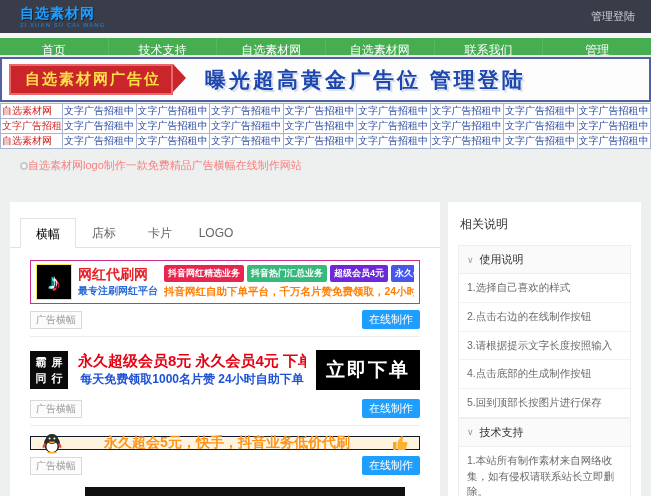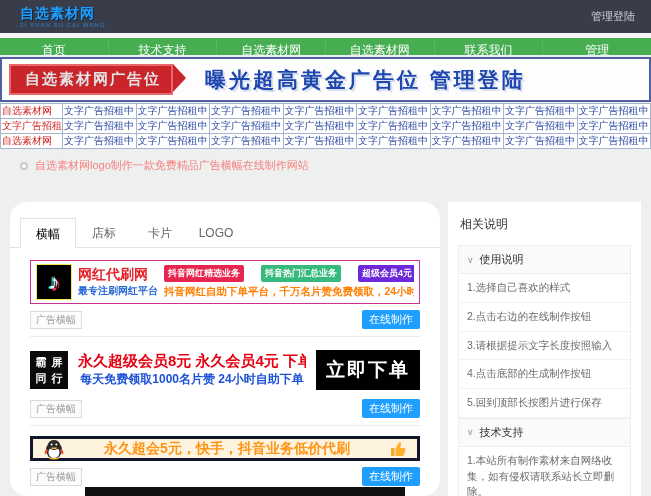--- a/index.html
+++ b/index.html
@@ -18,60 +18,60 @@
   .admin-login { color:#ccd0d7; font-size:11px; cursor:pointer; }
   .top-gap { height:5px; background:#f6f6f6; }
   
   .nav { height:17px; background:#46ad51; display:flex; }
   .nav-item { flex:1; text-align:center; color:#fff; font-size:12px; line-height:24px;
     cursor:pointer; border-right:1px solid rgba(255,255,255,.10); }
   .nav-item:last-child { border-right:none; }
   
   .promo { margin-top:2px; height:45px; background:#fdfdfd; border:2px solid #51609f;
     display:flex; align-items:center; }
-  .promo-badge { position:relative; background:#c9252b; color:#e5e5e5; font-weight:bold;
+  .promo-badge { position:relative; background:#c9252b; color:#fde047; font-weight:bold;
     font-size:15px; letter-spacing:2px; padding:6px 12px 6px 16px; margin-left:7px;
     box-shadow:inset 0 0 0 2px #e9686c; white-space:nowrap; }
   .promo-badge:after { content:""; position:absolute; right:-13px; top:0;
     border-top:14.5px solid transparent; border-bottom:14.5px solid transparent;
     border-left:13px solid #c9252b; }
   .promo-text { color:#1d47ae; font-weight:900; font-size:21px; letter-spacing:3px;
     margin-left:32px; white-space:nowrap; text-shadow:2px 2px 0 #d8e0f0; }
   
   table.adtable { width:651px; border-collapse:collapse; table-layout:fixed; background:#fff;
     margin-top:1px; }
   .adtable td { border:1px solid #a6b4cd; font-size:10px; color:#2b4aa3; height:13px;
     padding:0 1px; white-space:nowrap; overflow:hidden; cursor:pointer; }
   .adtable td.first { color:#cf2222; }
   
   .breadcrumb { margin:9px 0 0 20px; font-size:11px; color:#f88080; display:flex;
-    align-items:center; gap:7px; }
+    align-items:center; }
   .crumb-icon { width:8px; height:8px; border:2px solid #c9c9c9; border-radius:50%;
     background:#fff; flex:none; }
   
   .main { position:absolute; left:10px; right:10px; top:202px; bottom:0; display:flex; gap:8px; }
-  .left-card { width:430px; background:#fff; position:relative; padding-top:16px; overflow:hidden;border-radius:17px; }
+  .left-card { width:430px; background:#fff; position:relative; padding-top:16px; overflow:hidden; }
   .sidebar { flex:1; background:#fff; padding:12px 10px 0; overflow:hidden; }
   
   .tabs { display:flex; border-bottom:1px solid #e2e2e2; height:30px; padding-left:10px; }
   .tab { width:56px; text-align:center; line-height:30px; font-size:12px; color:#666; cursor:pointer; }
   .tab.active { background:#fff; border:1px solid #e2e2e2; border-bottom:1px solid #fff;
     margin-bottom:-1px; color:#000; }
   .items { padding:12px 20px 0; }
   
   .banner1 { height:44px; border:1px solid #d12f8f; display:flex; align-items:center;
     padding:2px 5px; gap:6px; cursor:pointer; }
   .tiktok-icon { width:36px; height:36px; background:#000; border:1px solid #f7e84b;
     color:#fff; display:flex; align-items:center; justify-content:center; font-size:22px;
     text-shadow:-2px 0 0 #25F4EE,2px 2px 0 #FE2C55; flex:none; }
   .b1-left { display:flex; flex-direction:column; justify-content:center; flex:none; }
   .b1-title { color:#e62129; font-weight:bold; font-size:14px; white-space:nowrap; }
   .b1-sub { color:#2a6ad6; font-weight:bold; font-size:10px; white-space:nowrap; }
   .b1-right { flex:1; display:flex; flex-direction:column; gap:3px; overflow:hidden; }
-  .badges { display:flex; gap:17px; }
+  .badges { display:flex; gap:3px; }
   .badge { color:#fff; font-size:9px; font-weight:bold; padding:2px 4px; border-radius:2px;
     white-space:nowrap; cursor:pointer; }
   .b1-tagline { color:#ff7e00; font-weight:bold; font-size:10.5px; white-space:nowrap; }
   
   .meta-row { display:flex; justify-content:space-between; align-items:center; margin:6px 0 7px; }
   .ad-tag { font-size:10px; color:#9a9a9a; border:1px solid #d9d9d9; padding:1px 5px;
     background:#fcfcfc; }
   .make-btn { background:#1E9FFF; color:#fff; font-size:11px; padding:2px 7px;
     border-radius:2px; cursor:pointer; }
   .divider { border-top:1px solid #ededed; margin-bottom:10px; }
@@ -79,21 +79,21 @@
   .banner2 { height:46px; display:flex; align-items:center; gap:10px; cursor:pointer; }
   .grid-logo { width:38px; height:38px; background:#0a0a0a; display:grid;
     grid-template-columns:1fr 1fr; place-items:center; padding:3px; flex:none; }
   .grid-logo span { color:#fff; font-size:11px; font-weight:bold; line-height:1; }
   .b2-mid { flex:1; text-align:center; overflow:hidden; }
   .b2-line1 { color:#e60012; font-weight:bold; font-size:15px; white-space:nowrap; }
   .b2-line2 { color:#1c52d8; font-weight:bold; font-size:12px; white-space:nowrap; }
   .b2-cta { background:#000; color:#fff; font-weight:bold; font-size:19px; letter-spacing:2px;
     padding:7px 10px; flex:none; cursor:pointer; }
   
-  .banner3 { height:25px; background:#fdf3df; border:3px solid #0f172a; display:flex;
+  .banner3 { height:14px; background:#fdf3df; border:1px solid #0f172a; display:flex;
     align-items:center; padding:0 10px; gap:8px; cursor:pointer; }
   .b3-text { flex:1; text-align:center; color:#ff9416; font-weight:bold; font-size:14px;
     white-space:nowrap; }
   .icon-svg { flex:none; display:block; }
   .partial-banner { position:absolute; bottom:0; left:75px; width:320px; height:9px;
     background:#101010; }
   
   .sb-title { font-size:12px; color:#333; padding:2px 2px 12px; }
   .collapse { border:1px solid #eee; border-top:none; }
   .sec-header { background:#fafafa; border-top:1px solid #eee; border-bottom:1px solid #eee;

